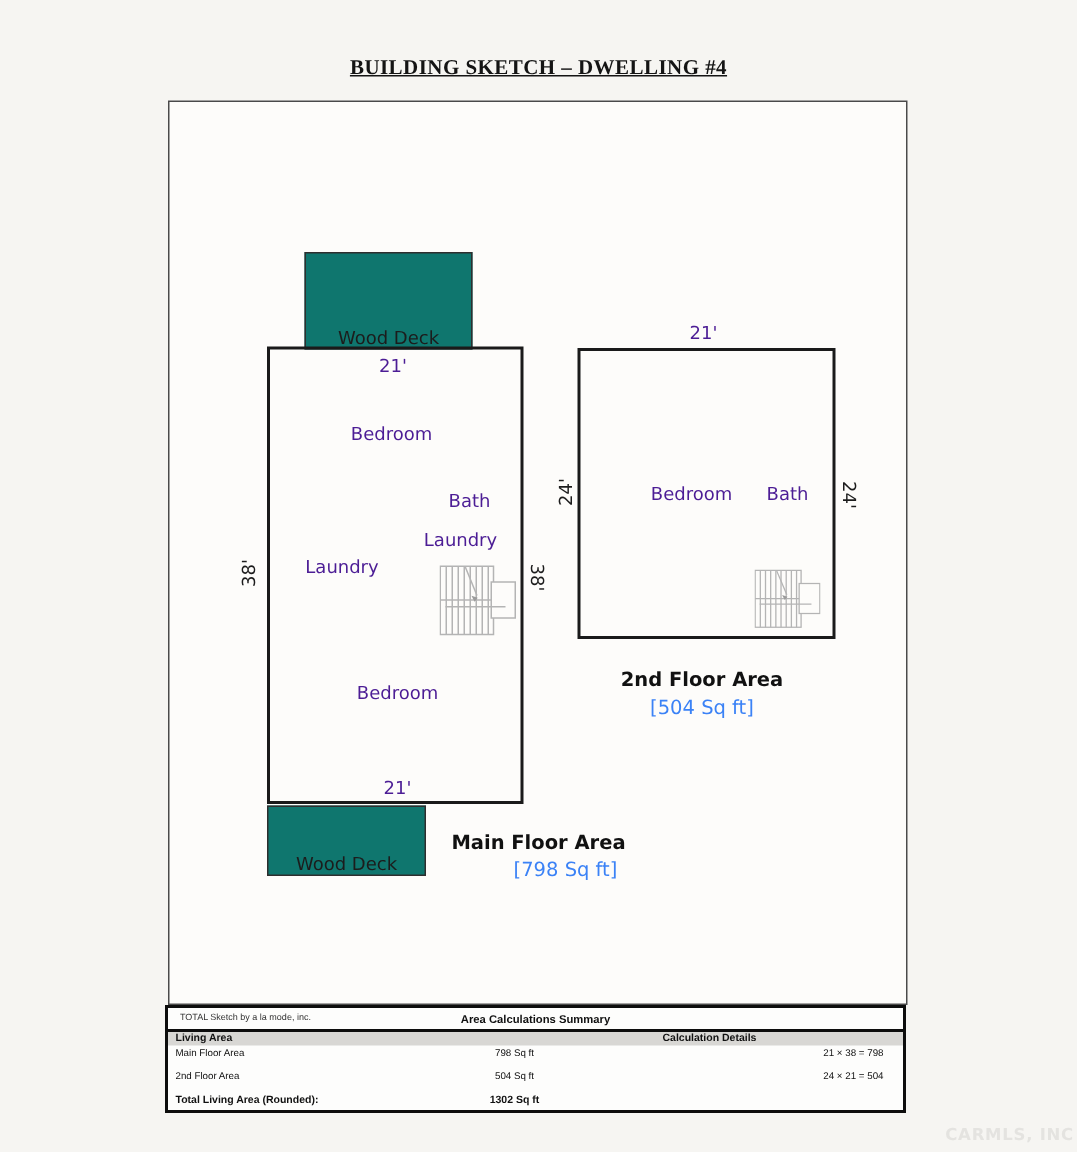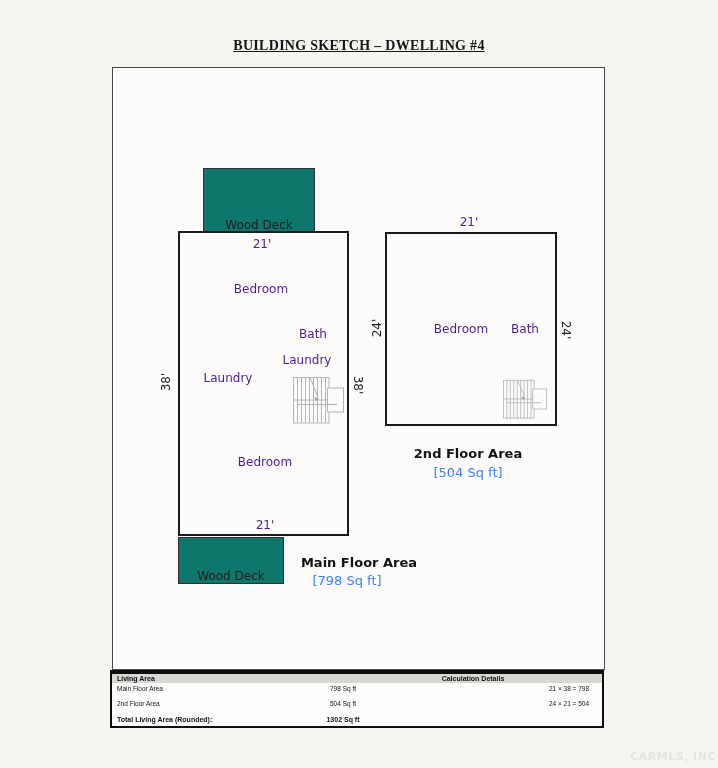--- a/index.html
+++ b/index.html
@@ -103,21 +103,21 @@
     <div class="lbl" style="left:102px; top:386px;">Bedroom</div>
     <div class="lbl dim" style="left:102px; top:449px;">21'</div>
     <div class="rot rot-l" style="left:33px; top:306px;">38'</div>
     <div class="rot rot-r" style="left:225px; top:309px;">38'</div>
 
     <div class="deck" style="left:65px; top:469px; width:106px; height:47px;">
       <span class="dim">Wood Deck</span>
     </div>
 
     <div class="caption-title" style="left:166px; top:487px;">Main Floor Area</div>
-    <div class="caption-value" style="left:154px; top:505px;text-align:center;">[798 Sq ft]</div>
+    <div class="caption-value" style="left:184px; top:505px;text-align:center;">[798 Sq ft]</div>
 
     <div class="wall" style="left:272px; top:164px; width:172px; height:194px;"></div>
 
     <svg class="stairs" style="left:390px; top:311px;" width="44" height="40" viewBox="0 0 51 48" preserveAspectRatio="none">
       <g stroke="#b4b4b4" stroke-width="1" fill="none">
         <rect x="0.5" y="1.5" width="35.5" height="45.5"></rect>
         <line x1="4.5" y1="1.5" x2="4.5" y2="47"></line>
           <line x1="8.5" y1="1.5" x2="8.5" y2="47"></line>
         <line x1="12.5" y1="1.5" x2="12.5" y2="47"></line>
           <line x1="16.5" y1="1.5" x2="16.5" y2="47"></line>
@@ -138,20 +138,24 @@
     <div class="lbl" style="left:362px; top:253px;">Bath</div>
     <div class="rot rot-l" style="left:244px; top:252px;">24'</div>
     <div class="rot rot-r" style="left:433px; top:254px;">24'</div>
 
     <div class="caption-title" style="left:275px; top:378px;">2nd Floor Area</div>
     <div class="caption-value" style="left:275px; top:397px;">[504 Sq ft]</div>
 
   </div>
 
   <div class="summary">
+    <div class="s-head">
+      <span class="s-vendor">TOTAL Sketch by a la mode, inc.</span>
+      <span class="s-title">Area Calculations Summary</span>
+    </div>
     <div class="s-band">
       <span class="c1">Living Area</span>
       <span class="c2">Calculation Details</span>
     </div>
     <div class="t-row">
       <span class="name">Main Floor Area</span>
       <span class="area">798 Sq ft</span>
       <span class="calc">21 × 38 = 798</span>
     </div>
     <div class="t-row">

